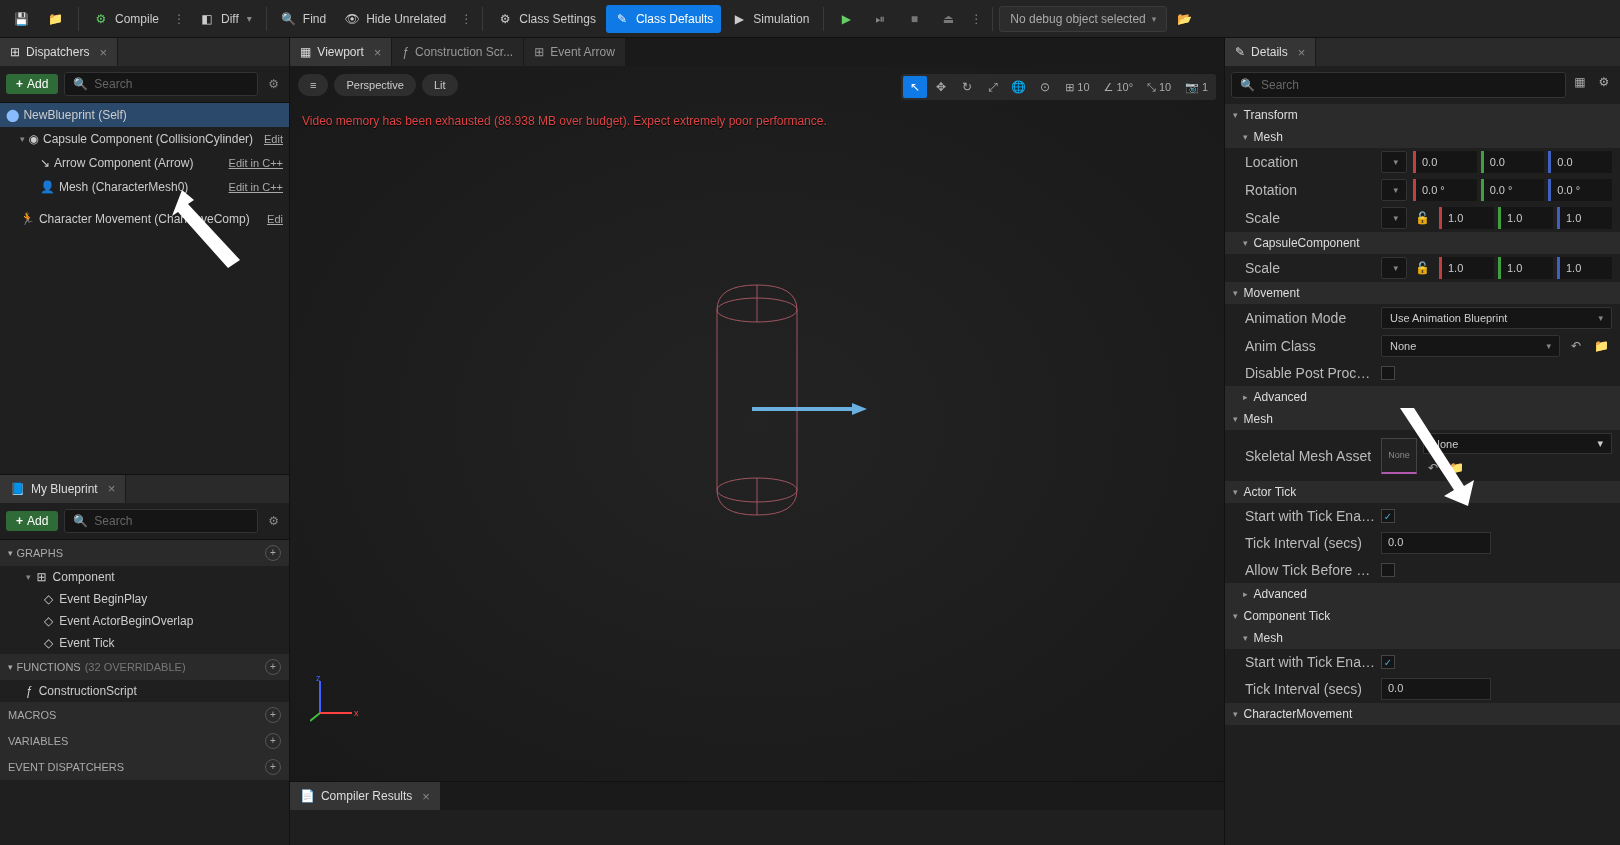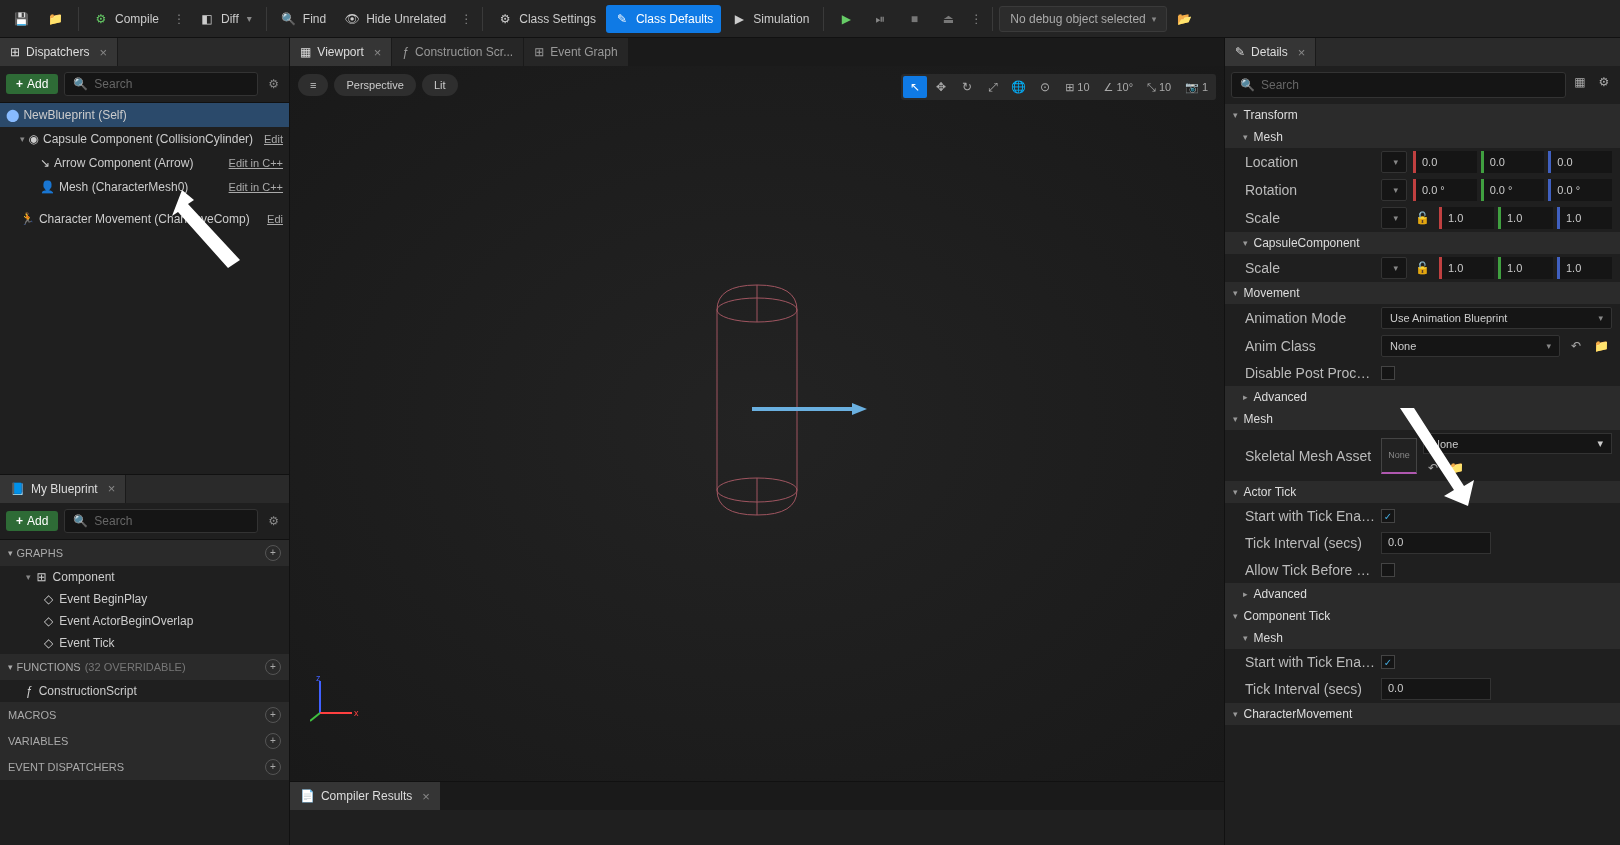--- a/index.html
+++ b/index.html
@@ -264,21 +264,21 @@
           <span>▦</span>
           <span>Viewport</span>
           <span class="close">×</span>
         </div>
       <div class="tab inactive">
           <span>ƒ</span>
           <span>Construction Scr...</span>
         </div>
       <div class="tab inactive">
           <span>⊞</span>
-          <span>Event Graph</span>
+          <span>Event Arrow</span>
         </div>
     </div>
     <div class="viewport-area">
       <div class="vp-toolbar">
         <div class="vp-pill">≡</div>
         <div class="vp-pill">Perspective</div>
         <div class="vp-pill">Lit</div>
       </div>
       <div class="vp-toolbar-r">
         <div class="vp-tool active">↖</div>
@@ -297,20 +297,21 @@
           </div>
         <div class="vp-tool wlabel">
             <span>⤡</span>
             <span>10</span>
           </div>
         <div class="vp-tool wlabel">
             <span>📷</span>
             <span>1</span>
           </div>
       </div>
+      <div class="warn">Video memory has been exhausted (88.938 MB over budget). Expect extremely poor performance.</div>
 
       <svg class="capsule" width="110" height="240">
         <g stroke="#a05560" stroke-width="1" fill="none">
           <ellipse cx="55" cy="30" rx="40" ry="12"></ellipse>
           <ellipse cx="55" cy="210" rx="40" ry="12"></ellipse>
           <path d="M15 30 Q15 5 55 5 Q95 5 95 30"></path>
           <path d="M15 210 Q15 235 55 235 Q95 235 95 210"></path>
           <line x1="15" y1="30" x2="15" y2="210"></line>
           <line x1="95" y1="30" x2="95" y2="210"></line>
           <line x1="55" y1="5" x2="55" y2="42"></line>

